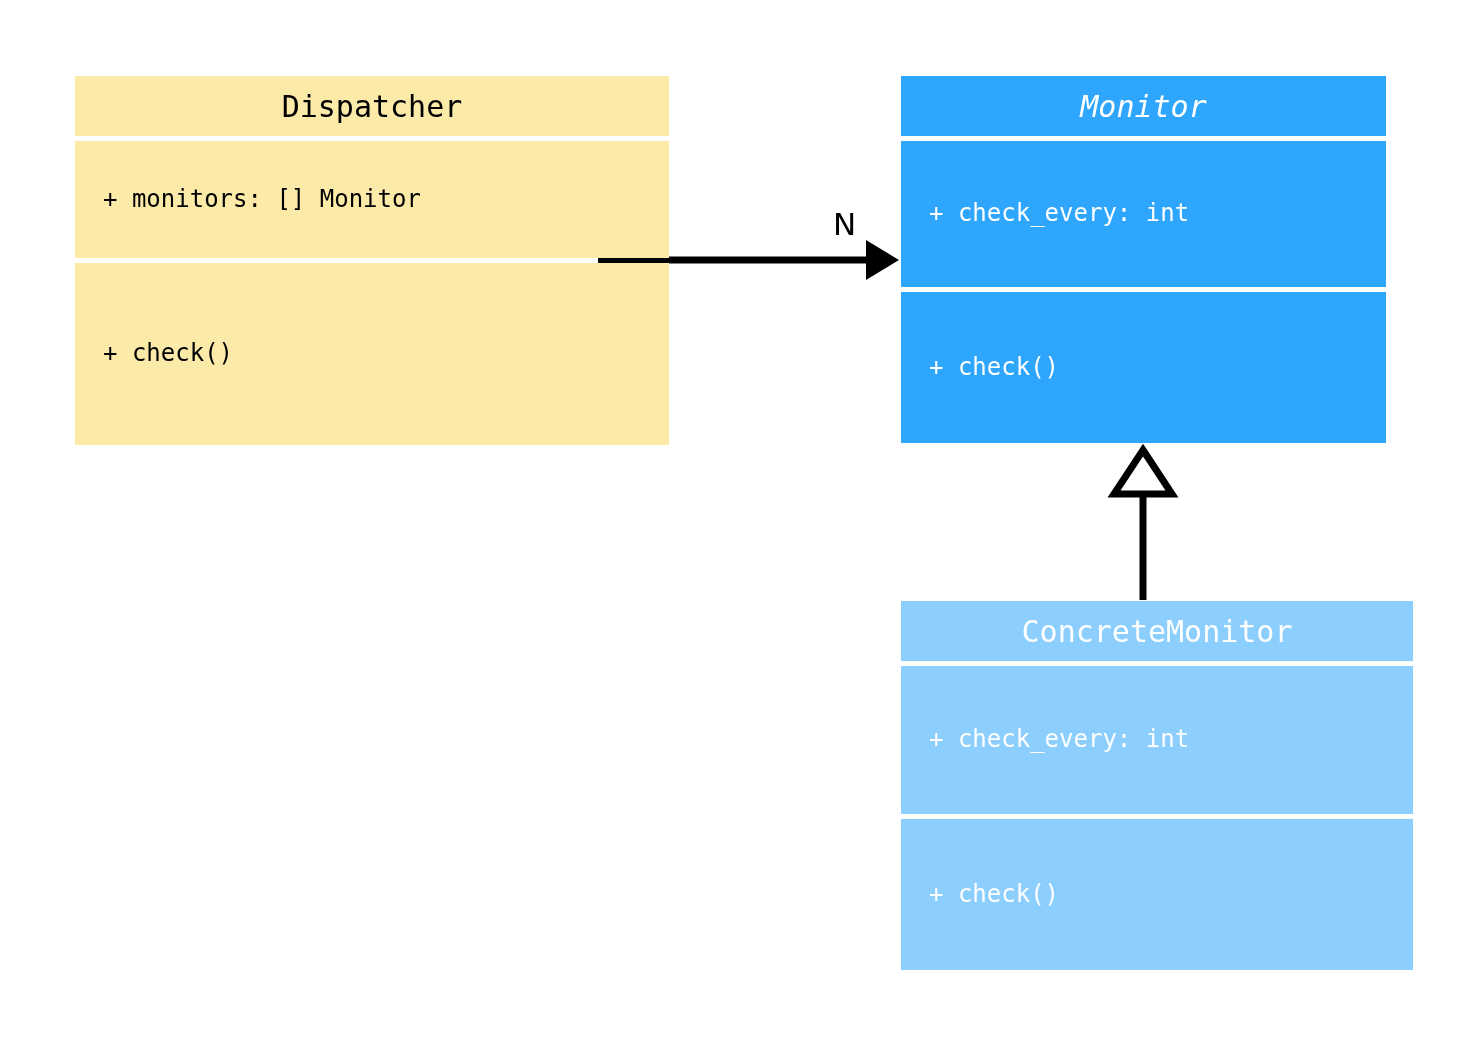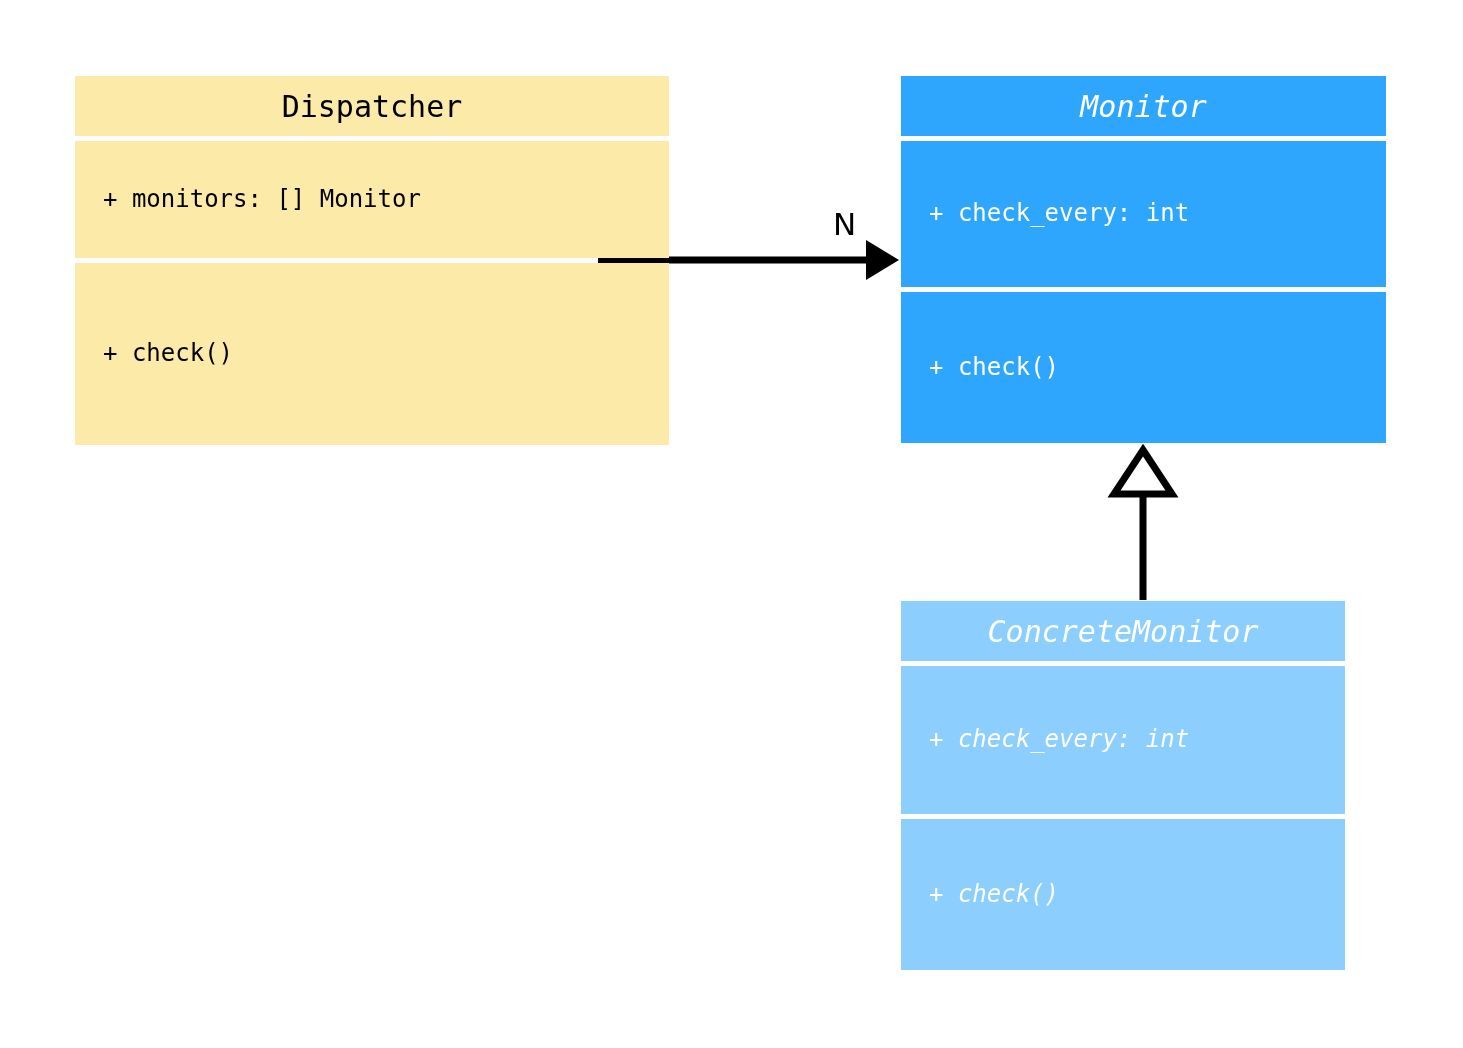--- a/index.html
+++ b/index.html
@@ -126,21 +126,21 @@
 
     <div class="uml-compartment uml-body" style="top:65px; height:146px;">
       <div class="uml-line">+ check_every: int</div>
     </div>
 
     <div class="uml-compartment uml-body" style="top:216px; height:151px;">
       <div class="uml-line">+ check()</div>
     </div>
   </div>
 
-  <div class="uml-class cls-concrete" style="left:901px; top:601px; width:444px; height:369px;font-style:italic;">
+  <div class="uml-class cls-concrete" style="left:901px; top:601px; width:512px; height:369px;">
 
     <div class="uml-compartment uml-title" style="top:0px; height:60px;">ConcreteMonitor</div>
 
     <div class="uml-compartment uml-body" style="top:65px; height:148px;">
       <div class="uml-line">+ check_every: int</div>
     </div>
 
     <div class="uml-compartment uml-body" style="top:218px; height:151px;">
       <div class="uml-line">+ check()</div>
     </div>

